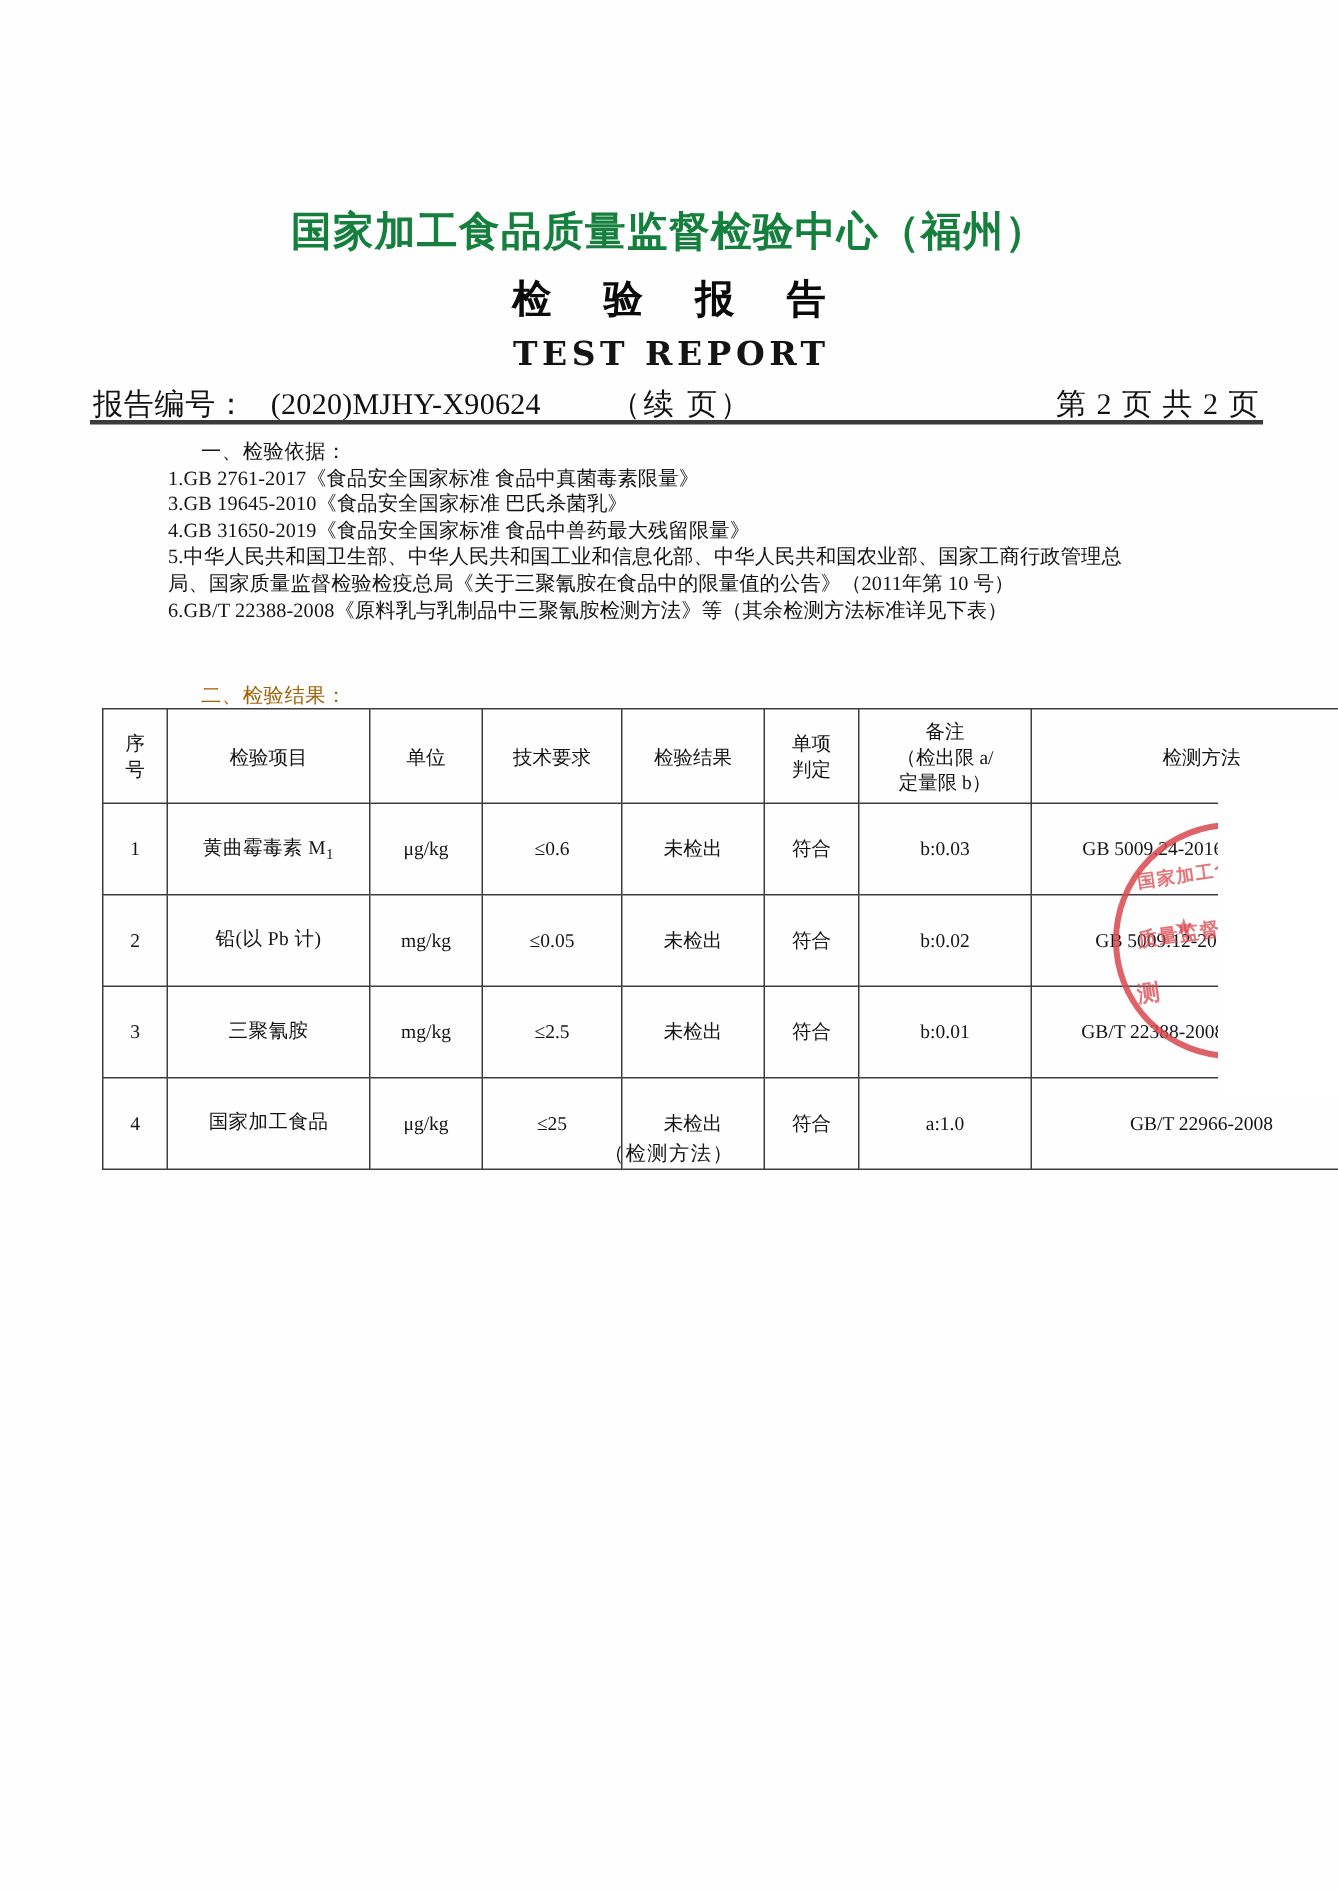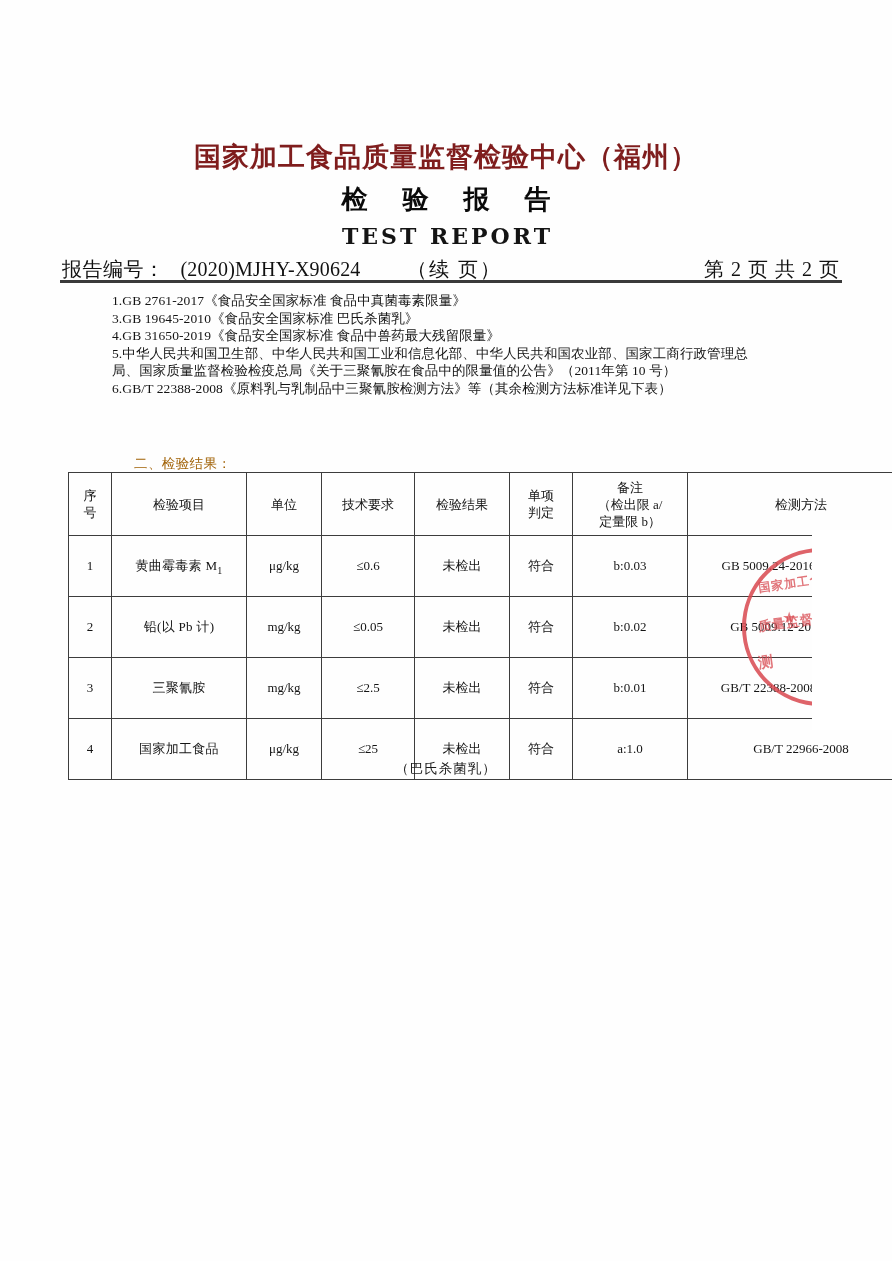--- a/index.html
+++ b/index.html
@@ -32,26 +32,26 @@
   }
 
   
   .doc-header {
     position: absolute;
     left: 0; top: 142px;
     width: 892px;
     text-align: center;
   }
   .org-name-cn {
-    font-family: Liberation Serif, serif;
+    font-family: Liberation Mono, monospace;
     font-size: 27px;
     font-weight: bold;
     letter-spacing: 1px;
     line-height: 1.15;
-    color: #7f1d1d;
+    color: #15803d;
   }
   .org-name-en {
     font-family: "DejaVu Serif", "Liberation Serif", serif;
     font-size: 13.5px;
     font-weight: bold;
     letter-spacing: 0.1px;
     margin-top: 4px;
     color: #151515;
     white-space: nowrap;
   }
@@ -250,20 +250,21 @@
     <div class="meta-left">
       <span class="meta-label">报告编号：</span><span class="meta-value">(2020)MJHY-X90624</span>
     </div>
     <div class="meta-center">（续 页）</div>
     <div class="meta-right">第 2 页  共 2 页</div>
   </div>
 
   <div class="header-rule"></div>
 
   <div class="basis-block">
+    <div class="basis-heading">一、检验依据：</div>
     <div class="basis-item">1.GB 2761-2017《食品安全国家标准  食品中真菌毒素限量》</div>
     <div class="basis-item">3.GB 19645-2010《食品安全国家标准  巴氏杀菌乳》</div>
     <div class="basis-item">4.GB 31650-2019《食品安全国家标准  食品中兽药最大残留限量》</div>
     <div class="basis-item wrap">5.中华人民共和国卫生部、中华人民共和国工业和信息化部、中华人民共和国农业部、国家工商行政管理总局、国家质量监督检验检疫总局《关于三聚氰胺在食品中的限量值的公告》（2011年第 10 号）</div>
     <div class="basis-item">6.GB/T 22388-2008《原料乳与乳制品中三聚氰胺检测方法》等（其余检测方法标准详见下表）</div>
   </div>
 
   <div class="results-heading">二、检验结果：</div>
 
   <table class="result-table">
@@ -335,15 +336,15 @@
 
   <div class="seal">
     <div class="seal-ring"></div>
     <div class="seal-star">★</div>
     <div class="seal-text t1">国家加工食品</div>
     <div class="seal-text t2">质量监督</div>
     <div class="seal-text t3">测</div>
   </div>
   <div class="seal-mask"></div>
 
-  <div class="footer-note">（巴氏杀菌乳）</div>
+  <div class="footer-note">（检测方法）</div>
 
 </div>
 
 </body></html>

